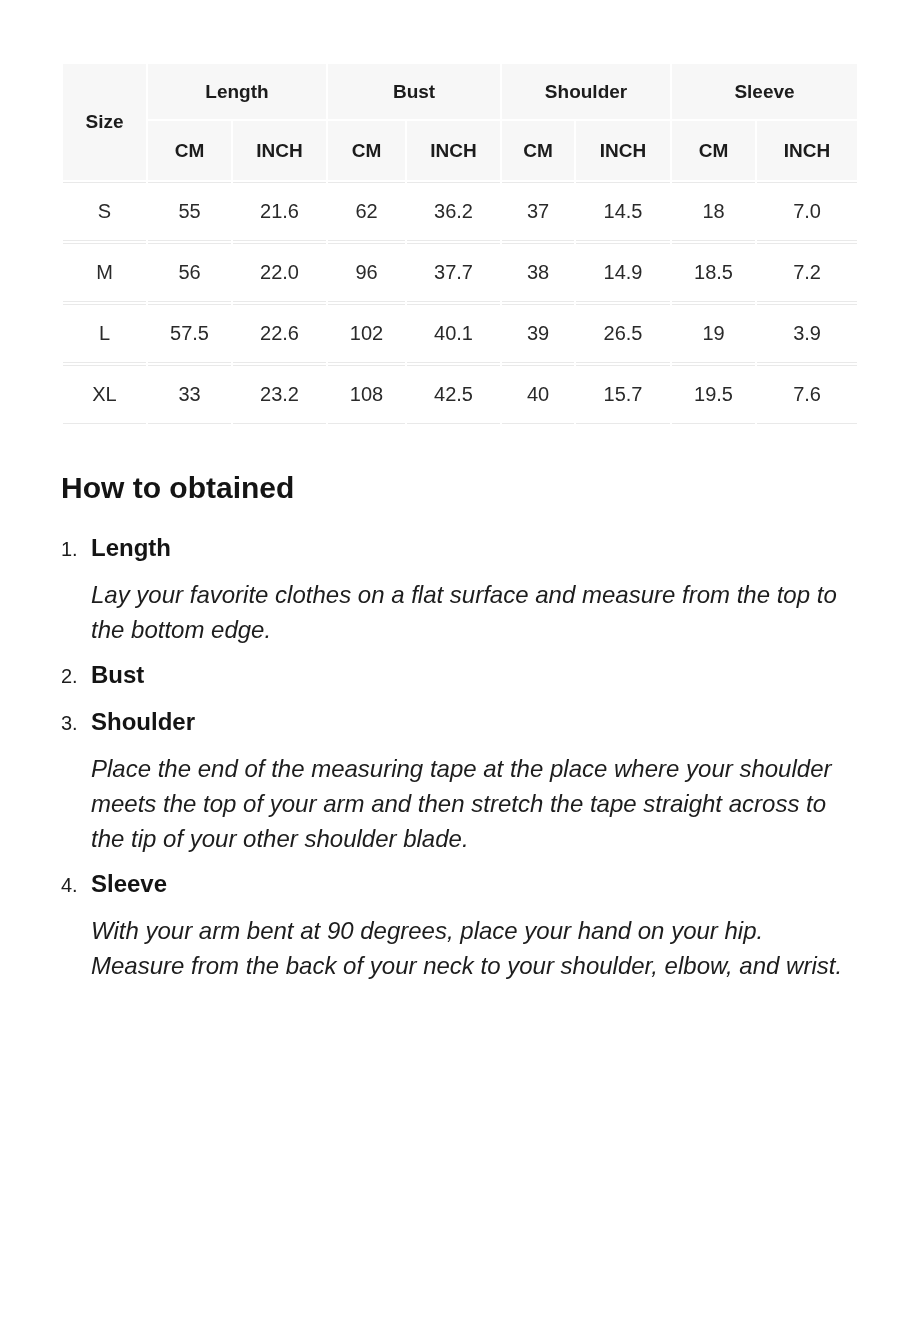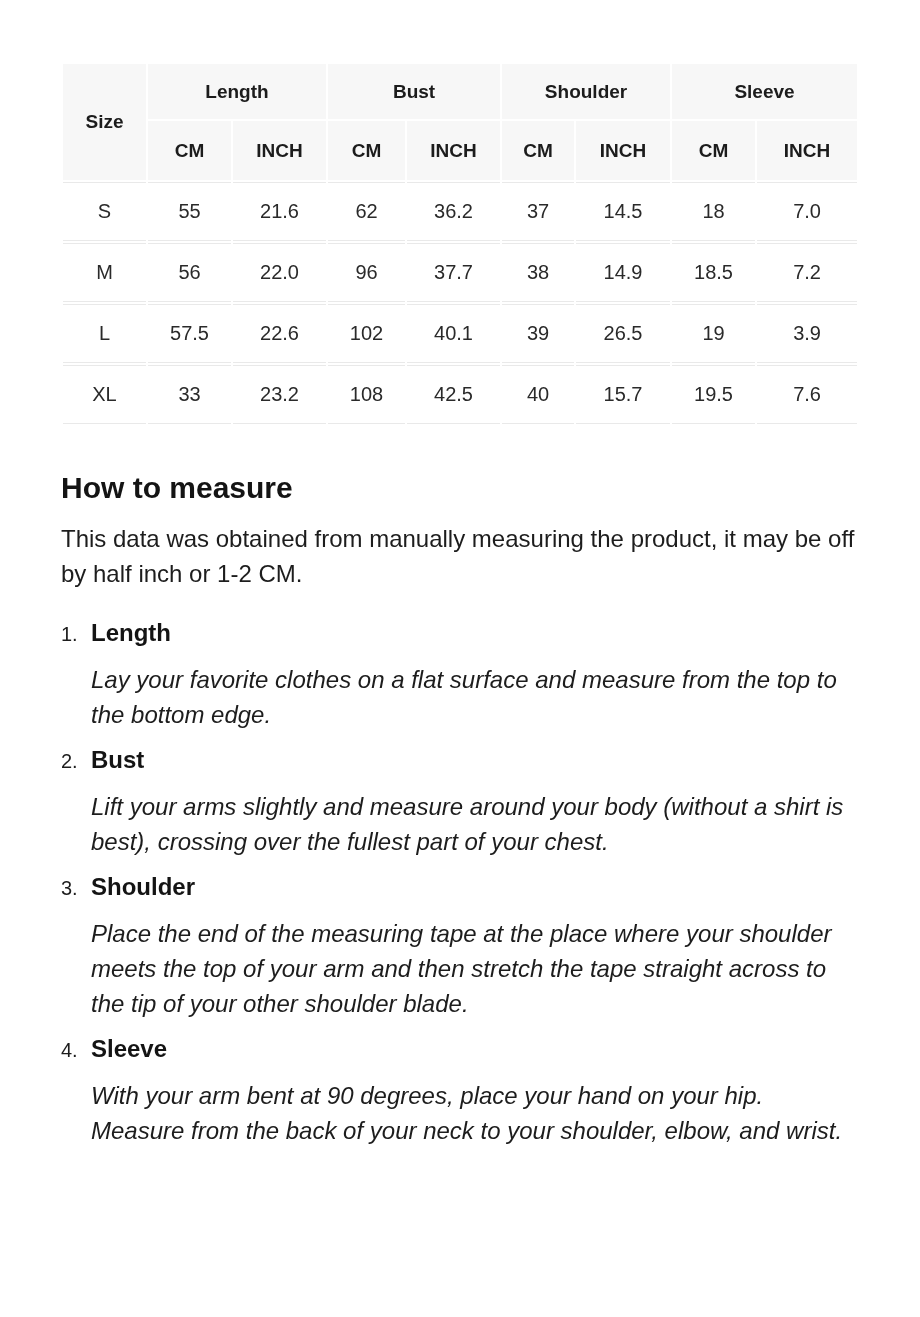--- a/index.html
+++ b/index.html
@@ -165,40 +165,38 @@
         <td>108</td>
         <td>42.5</td>
         <td>40</td>
         <td>15.7</td>
         <td>19.5</td>
         <td>7.6</td>
       </tr>
     </tbody>
   </table>
 
-  <h2 class="htm-title">How to measure</h2>
-
-  <p class="htm-intro">This data was obtained from manually measuring the product, it may be off by half inch or 1-2 CM.</p>
+  <h2 class="htm-title">How to obtained</h2>
+
 
   <div class="measure-list">
 
     <div class="measure-item">
       <div class="mi-head">
         <span class="mi-num">1.</span>
         <span class="mi-title">Length</span>
       </div>
       <p class="mi-desc">Lay your favorite clothes on a flat surface and measure from the top to the bottom edge.</p>
     </div>
 
     <div class="measure-item">
       <div class="mi-head">
         <span class="mi-num">2.</span>
         <span class="mi-title">Bust</span>
       </div>
-      <p class="mi-desc">Lift your arms slightly and measure around your body (without a shirt is best), crossing over the fullest part of your chest.</p>
     </div>
 
     <div class="measure-item">
       <div class="mi-head">
         <span class="mi-num">3.</span>
         <span class="mi-title">Shoulder</span>
       </div>
       <p class="mi-desc">Place the end of the measuring tape at the place where your shoulder meets the top of your arm and then stretch the tape straight across to the tip of your other shoulder blade.</p>
     </div>
 

